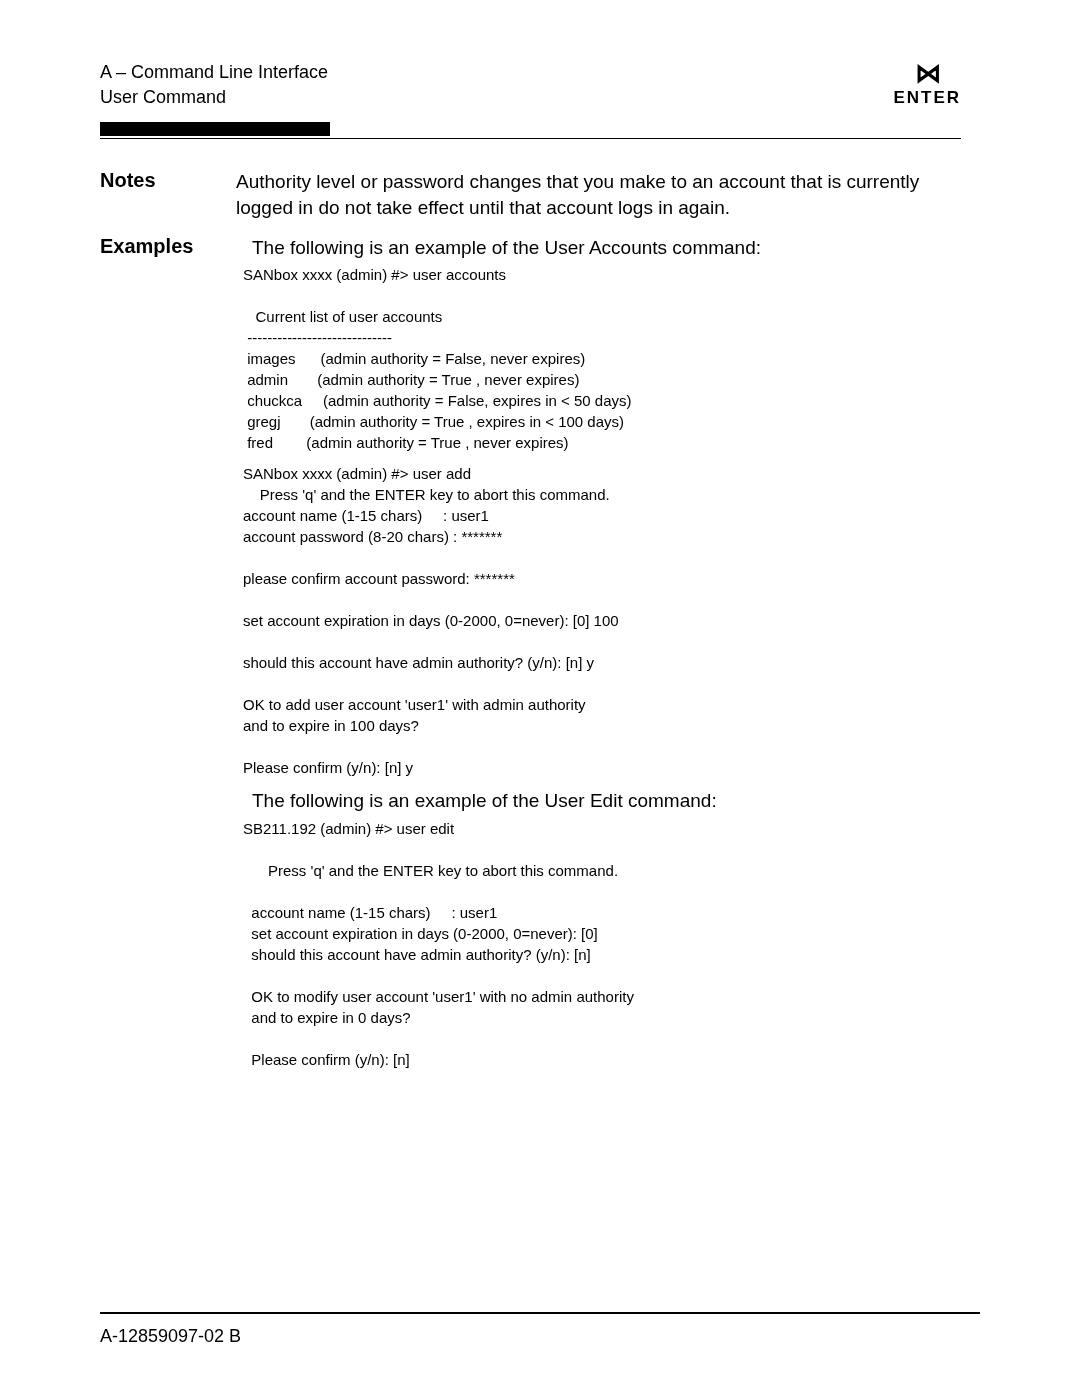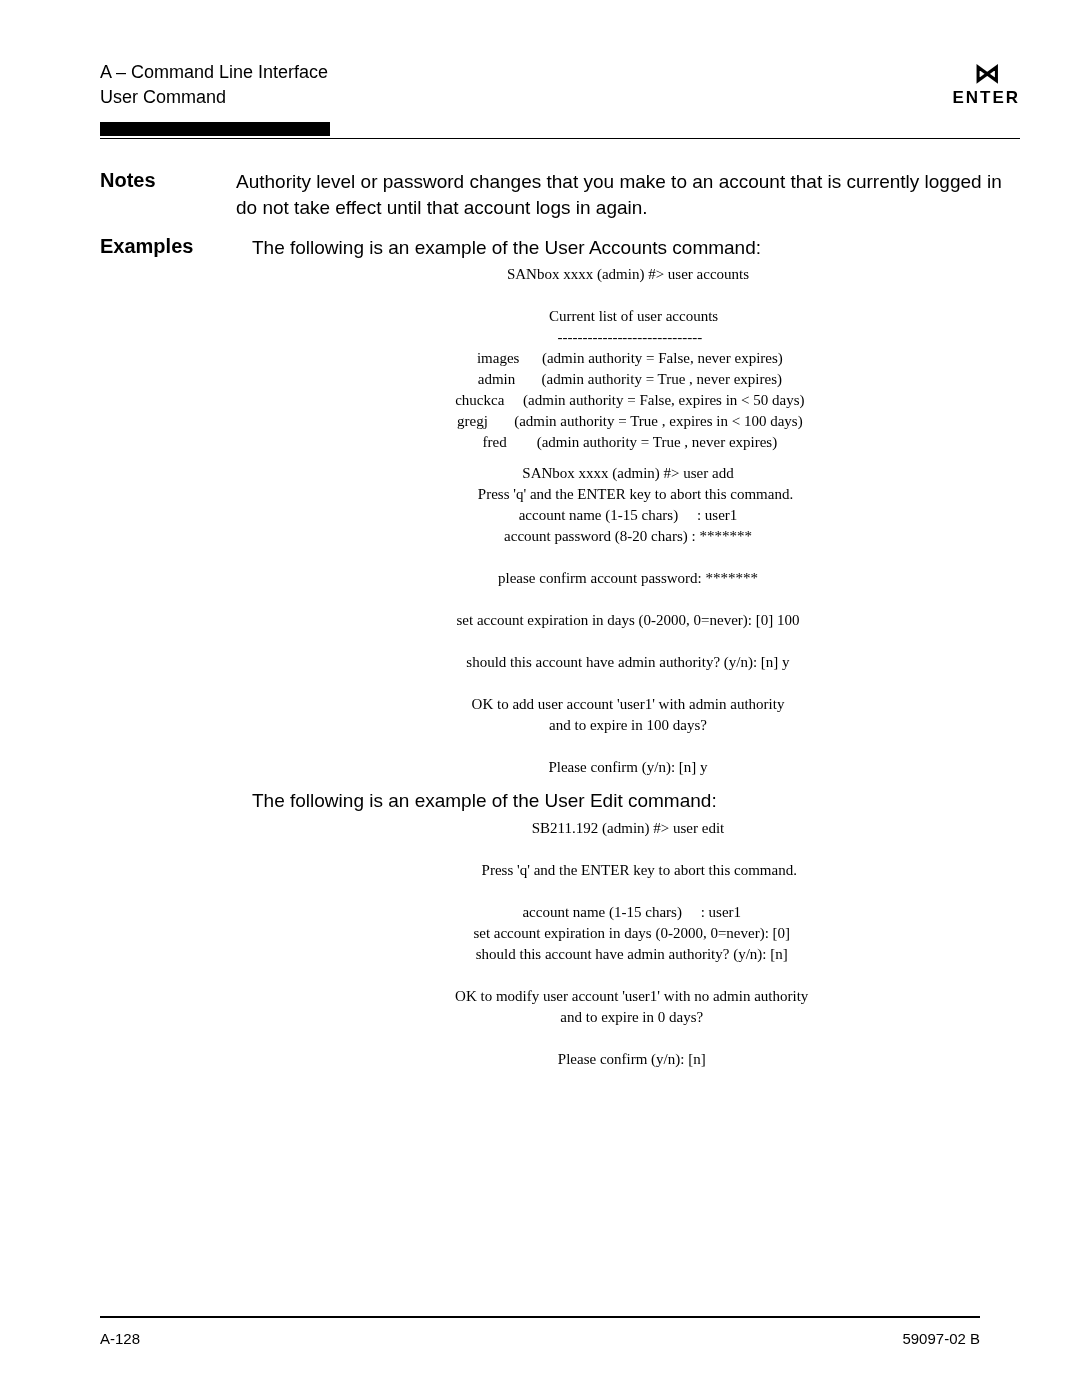--- a/index.html
+++ b/index.html
@@ -7,21 +7,21 @@
     padding: 0;
     background: #fff;
     font-family: Arial, Helvetica, sans-serif;
     color: #000;
   }
   .page {
     width: 1080px;
     height: 1397px;
     position: relative;
     box-sizing: border-box;
-    padding: 60px 60px 50px 100px;
+    padding: 60px 119px 50px 100px;
   }
   .header {
     display: flex;
     justify-content: space-between;
     align-items: flex-start;
     padding-bottom: 8px;
   }
   .header-left {
     font-size: 18px;
     line-height: 1.4;
@@ -72,41 +72,39 @@
     flex: 1;
     font-size: 19px;
     line-height: 1.35;
   }
   .intro {
     font-size: 19px;
     margin-bottom: 4px;
     margin-left: 16px;
   }
   pre.code {
-    font-family: Liberation Serif, serif;
+    font-family: Liberation Sans, sans-serif;
     font-size: 15px;
     line-height: 1.4;
     white-space: pre;
-    margin: 4px 0 10px 0;
-    text-align: center;
+    margin: 4px 0 10px 7px;
   }
   .footer {
     position: absolute;
     left: 100px;
     right: 100px;
     bottom: 50px;
   }
   .footer-line {
     border-top: 2px solid #000;
     margin-bottom: 12px;
   }
   .footer-row {
     display: flex;
-    justify-content: space-between;
-    font-size: 15px;
+    font-size: 18px;
   }
 </style>
 </head>
 <body>
 
 <div class="page">
 
   <div class="header">
     <div class="header-left">
       <div>A – Command Line Interface</div>

